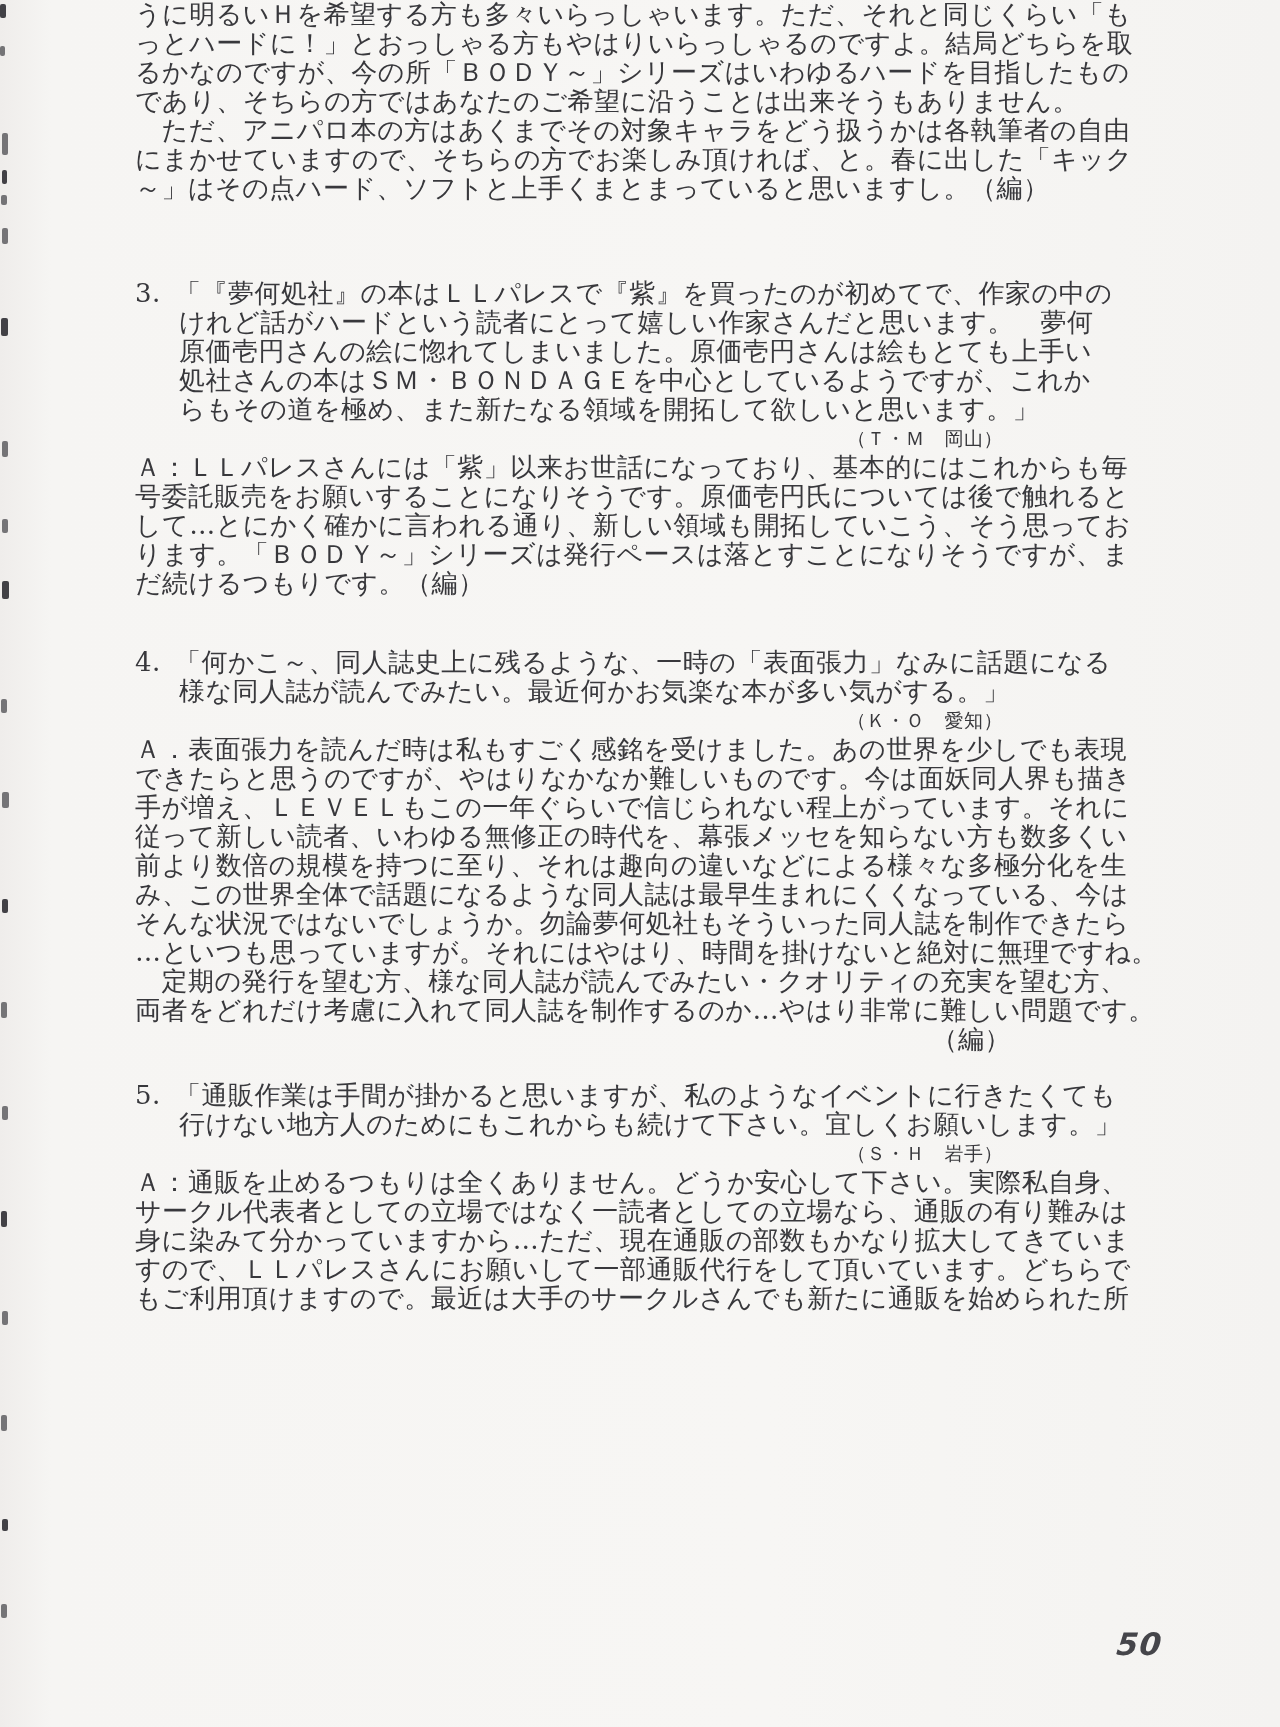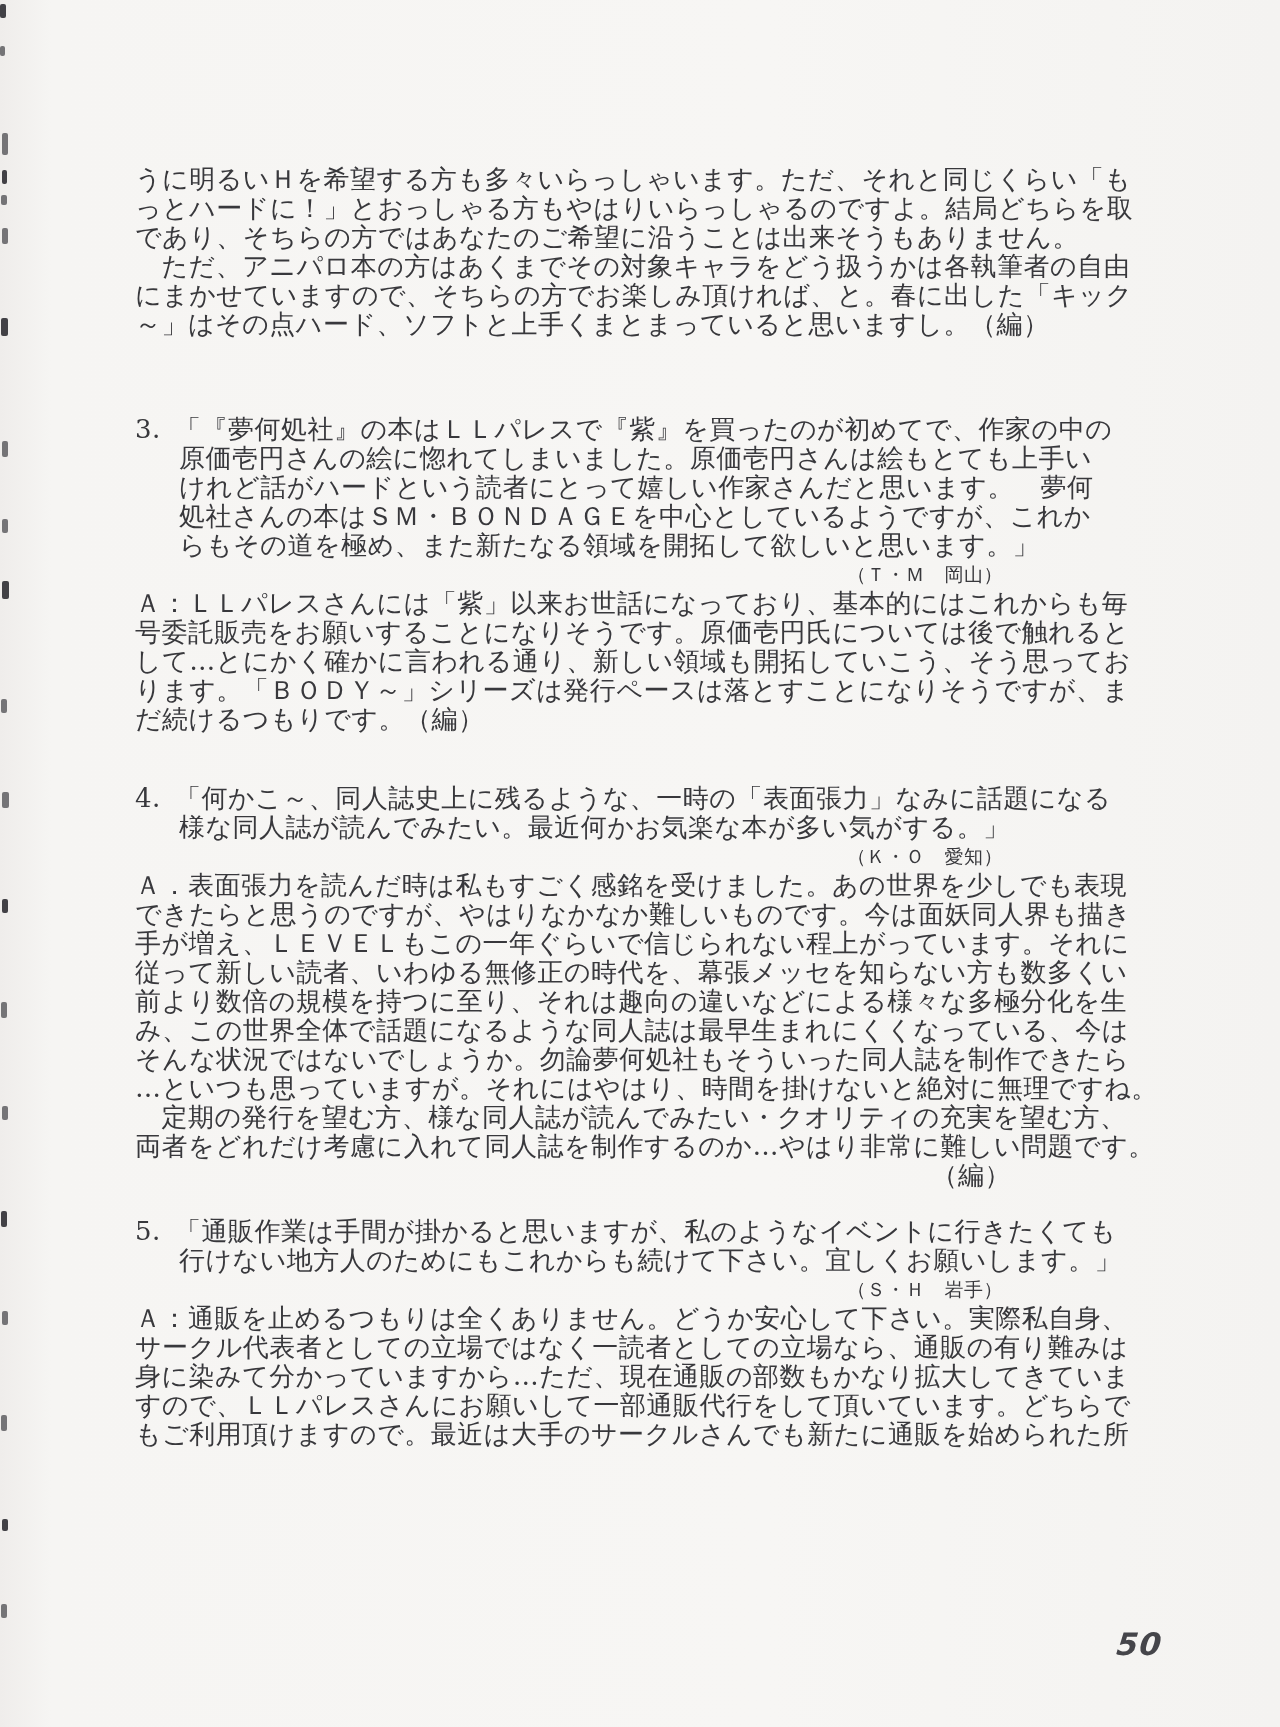--- a/index.html
+++ b/index.html
@@ -25,21 +25,20 @@
     top: 0;
     width: 910px;
   }
   .line {
     font-size: 26px;
     line-height: 29px;
     white-space: pre;
     letter-spacing: 0.5px;
   }
   .intro {
-    margin-top: 165px;
   }
   .qa-block { position: relative; }
   .qa3 { margin-top: 76px; }
   .qa4 { margin-top: 50px; }
   .qa5 { margin-top: 27px; }
   .q-first {
     font-size: 26px;
     line-height: 29px;
     white-space: pre;
     letter-spacing: 0.5px;
@@ -92,31 +91,32 @@
 </head>
 <body>
 
 <div class="page">
 
   <div class="text-col">
 
     <div class="intro">
         <div class="line">うに明るいＨを希望する方も多々いらっしゃいます。ただ、それと同じくらい「も</div>
         <div class="line">っとハードに！」とおっしゃる方もやはりいらっしゃるのですよ。結局どちらを取</div>
+        <div class="line">るかなのですが、今の所「ＢＯＤＹ～」シリーズはいわゆるハードを目指したもの</div>
         <div class="line">であり、そちらの方ではあなたのご希望に沿うことは出来そうもありません。</div>
         <div class="line">　ただ、アニパロ本の方はあくまでその対象キャラをどう扱うかは各執筆者の自由</div>
         <div class="line">にまかせていますので、そちらの方でお楽しみ頂ければ、と。春に出した「キック</div>
         <div class="line">～」はその点ハード、ソフトと上手くまとまっていると思いますし。（編）</div>
       </div>
 
     <div class="qa-block qa3">
       <div class="q-first"><span class="q-num">3.</span><span>「『夢何処社』の本はＬＬパレスで『紫』を買ったのが初めてで、作家の中の</span></div>
       <div>
+          <div class="q-line">けれど話がハードという読者にとって嬉しい作家さんだと思います。　夢何</div>
           <div class="q-line">原価壱円さんの絵に惚れてしまいました。原価壱円さんは絵もとても上手い</div>
-          <div class="q-line">けれど話がハードという読者にとって嬉しい作家さんだと思います。　夢何</div>
           <div class="q-line">処社さんの本はＳＭ・ＢＯＮＤＡＧＥを中心としているようですが、これか</div>
           <div class="q-line">らもその道を極め、また新たなる領域を開拓して欲しいと思います。」</div>
         </div>
       <div class="attribution">（Ｔ・Ｍ　岡山）</div>
       <div>
           <div class="line">Ａ：ＬＬパレスさんには「紫」以来お世話になっており、基本的にはこれからも毎</div>
           <div class="line">号委託販売をお願いすることになりそうです。原価壱円氏については後で触れると</div>
           <div class="line">して…とにかく確かに言われる通り、新しい領域も開拓していこう、そう思ってお</div>
           <div class="line">ります。「ＢＯＤＹ～」シリーズは発行ペースは落とすことになりそうですが、ま</div>
           <div class="line">だ続けるつもりです。（編）</div>

